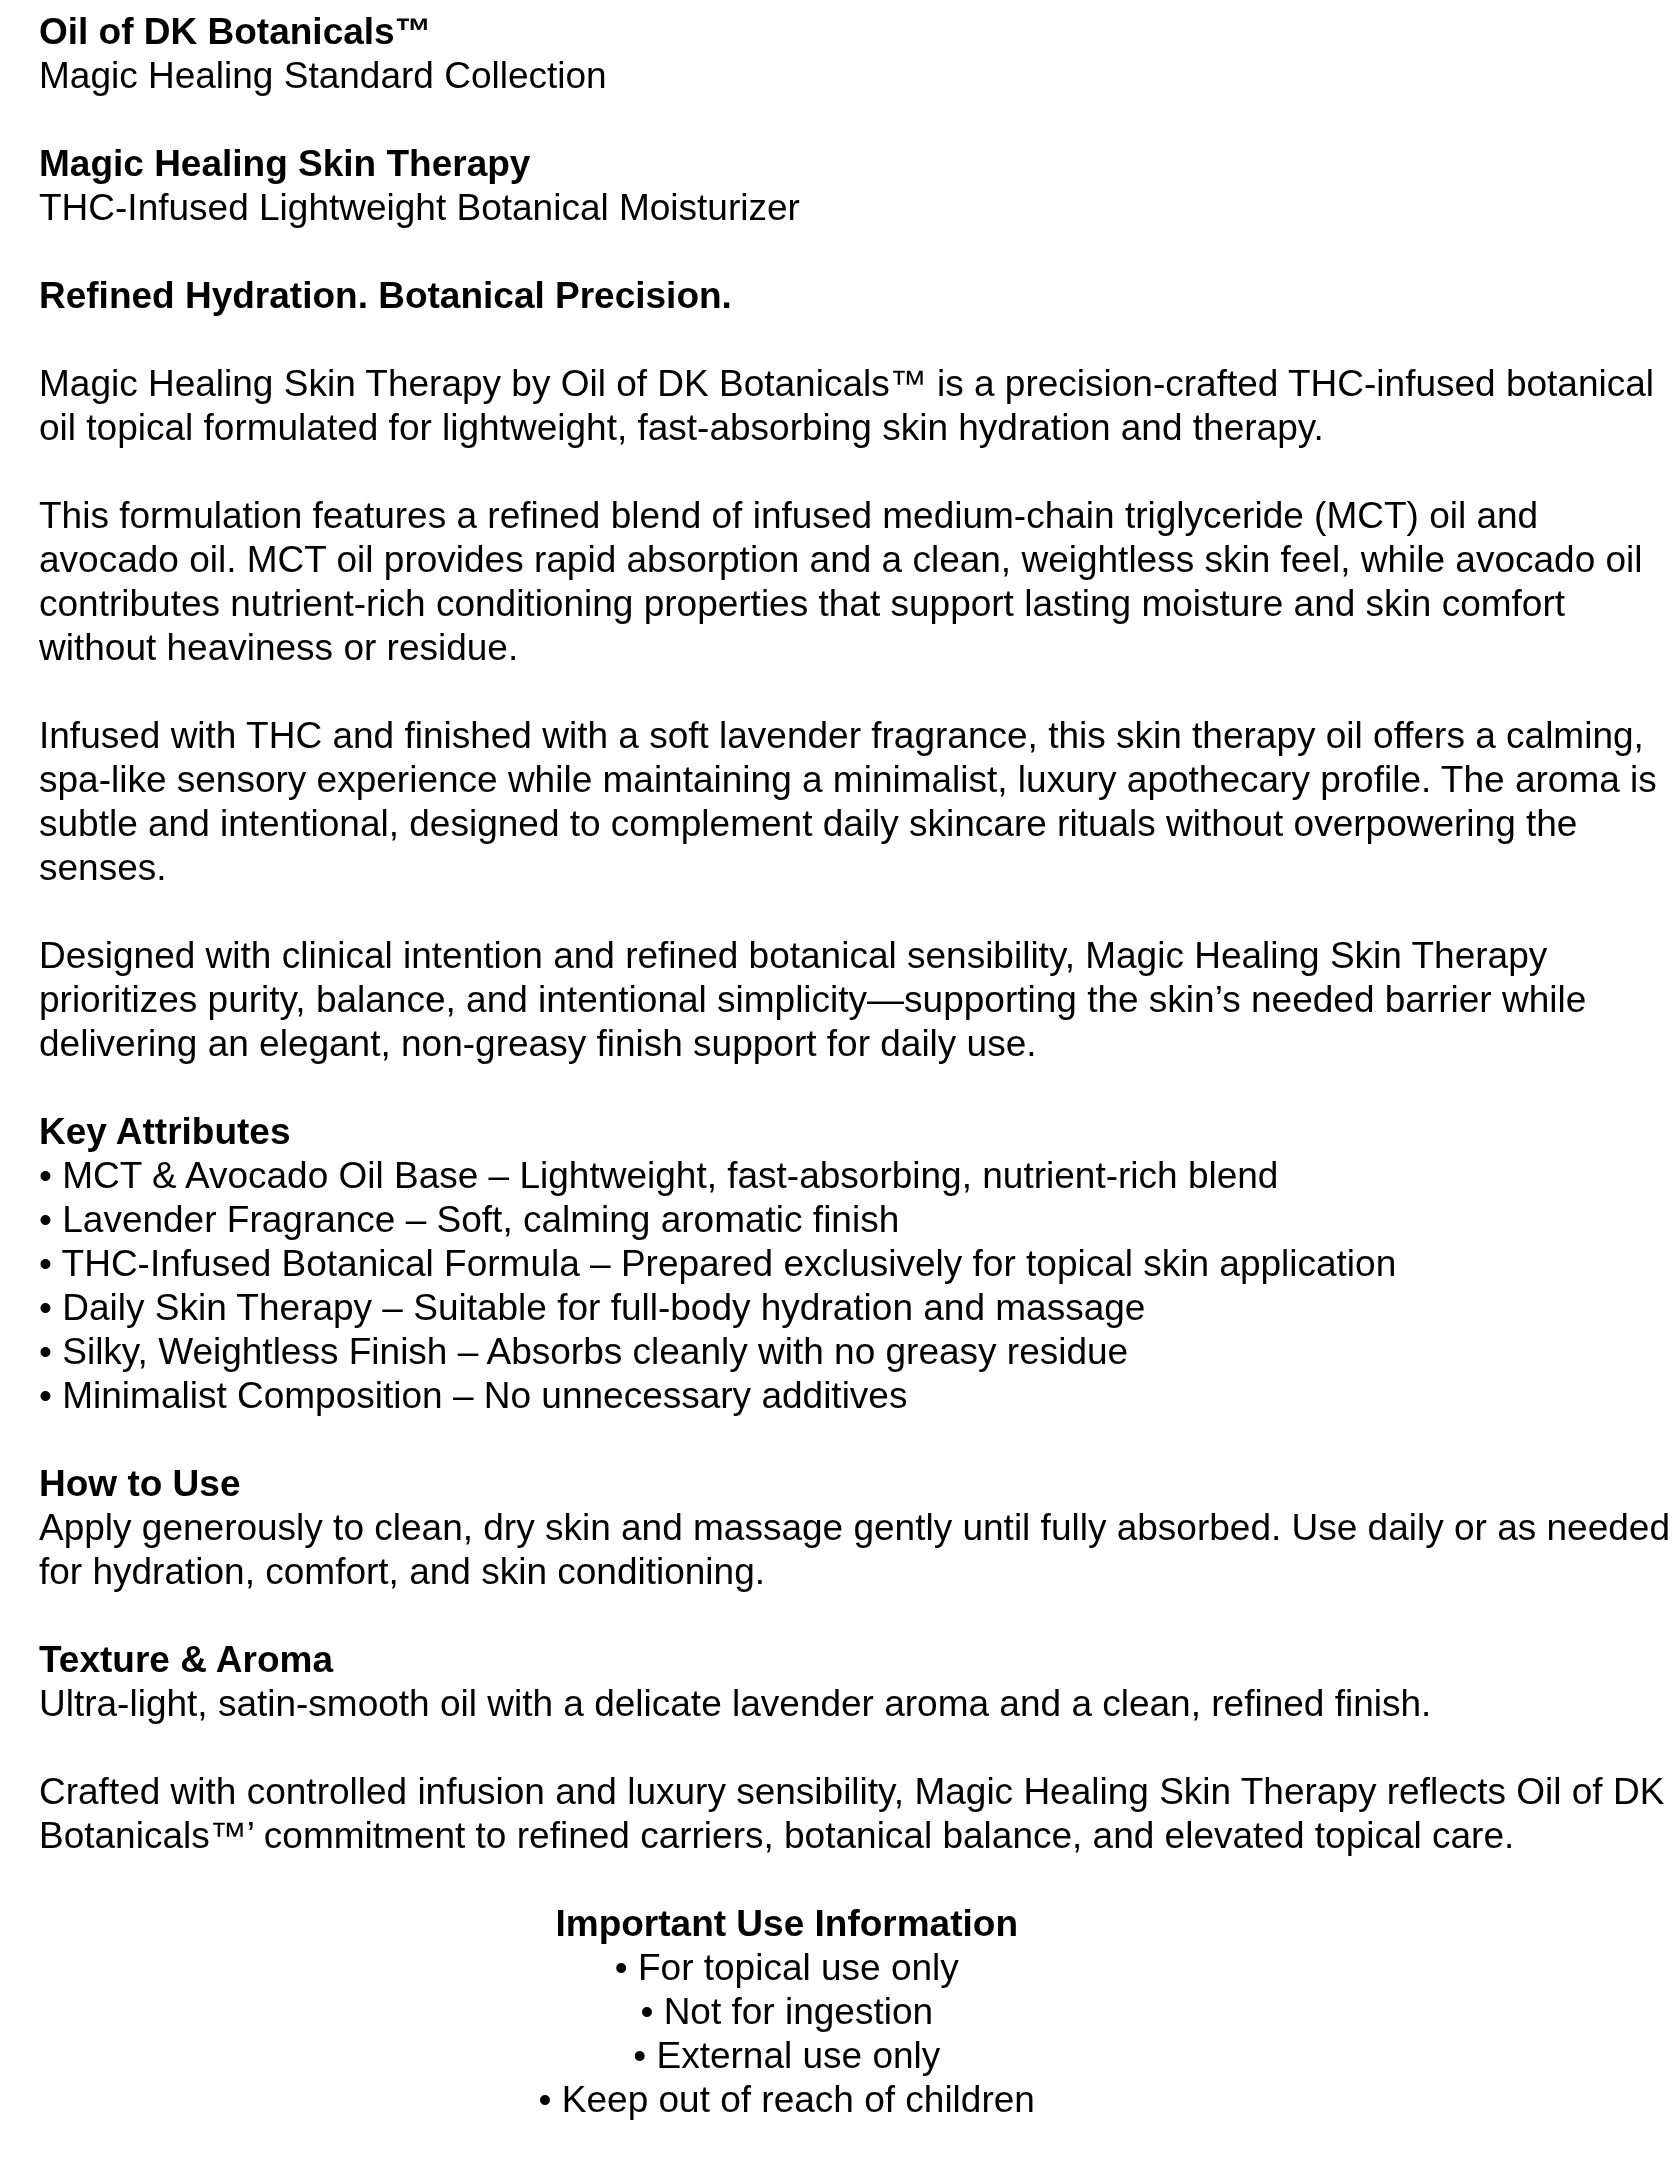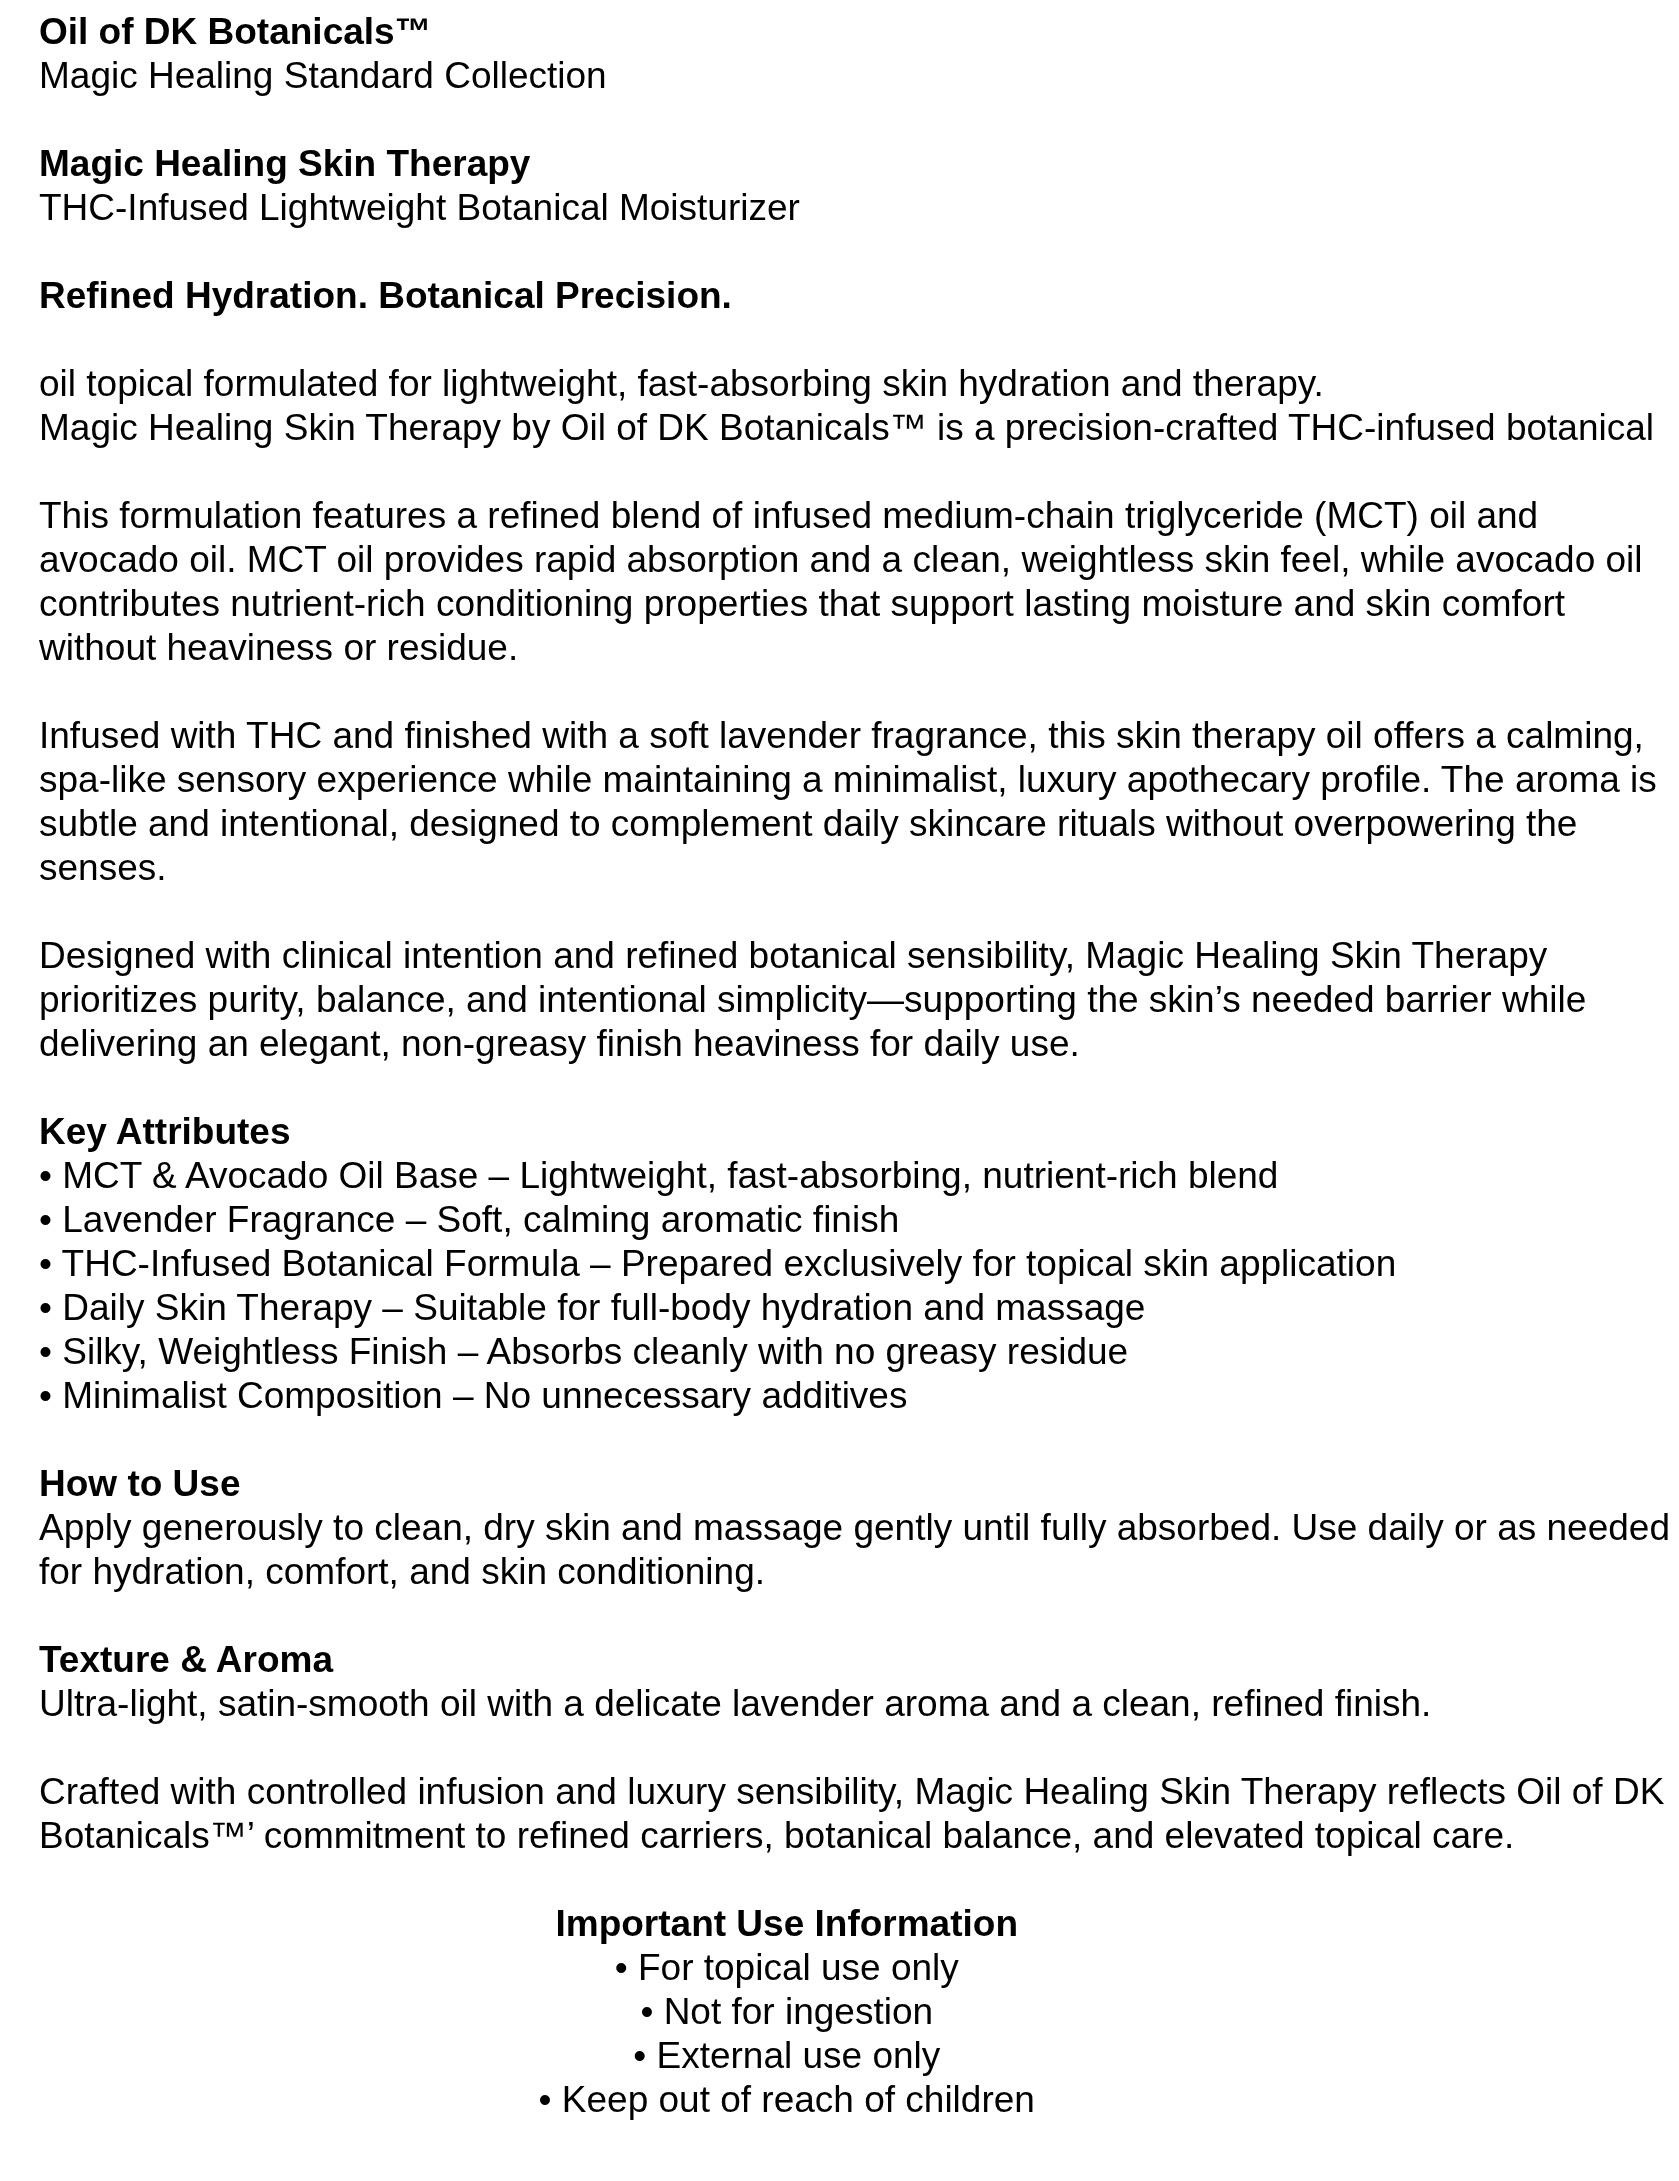--- a/index.html
+++ b/index.html
@@ -33,39 +33,39 @@
       <div class="line">Magic Healing Standard Collection</div>
     </section>
     <section class="group">
       <div class="line bold">Magic Healing Skin Therapy</div>
       <div class="line">THC-Infused Lightweight Botanical Moisturizer</div>
     </section>
     <section class="group">
       <div class="line bold">Refined Hydration. Botanical Precision.</div>
     </section>
     <section class="group">
+      <div class="line">Magic Healing Skin Therapy by Oil of DK Botanicals™ is a precision-crafted THC-infused botanical</div>
       <div class="line">oil topical formulated for lightweight, fast-absorbing skin hydration and therapy.</div>
-      <div class="line">Magic Healing Skin Therapy by Oil of DK Botanicals™ is a precision-crafted THC-infused botanical</div>
     </section>
     <section class="group">
       <div class="line">This formulation features a refined blend of infused medium-chain triglyceride (MCT) oil and</div>
       <div class="line">avocado oil. MCT oil provides rapid absorption and a clean, weightless skin feel, while avocado oil</div>
       <div class="line">contributes nutrient-rich conditioning properties that support lasting moisture and skin comfort</div>
       <div class="line">without heaviness or residue.</div>
     </section>
     <section class="group">
       <div class="line">Infused with THC and finished with a soft lavender fragrance, this skin therapy oil offers a calming,</div>
       <div class="line">spa-like sensory experience while maintaining a minimalist, luxury apothecary profile. The aroma is</div>
       <div class="line">subtle and intentional, designed to complement daily skincare rituals without overpowering the</div>
       <div class="line">senses.</div>
     </section>
     <section class="group">
       <div class="line">Designed with clinical intention and refined botanical sensibility, Magic Healing Skin Therapy</div>
       <div class="line">prioritizes purity, balance, and intentional simplicity—supporting the skin’s needed barrier while</div>
-      <div class="line">delivering an elegant, non-greasy finish heaviness for daily use.</div>
+      <div class="line">delivering an elegant, non-greasy finish support for daily use.</div>
     </section>
     <section class="group">
       <div class="line bold">Key Attributes</div>
       <div class="line">• MCT &amp; Avocado Oil Base – Lightweight, fast-absorbing, nutrient-rich blend</div>
       <div class="line">• Lavender Fragrance – Soft, calming aromatic finish</div>
       <div class="line">• THC-Infused Botanical Formula – Prepared exclusively for topical skin application</div>
       <div class="line">• Daily Skin Therapy – Suitable for full-body hydration and massage</div>
       <div class="line">• Silky, Weightless Finish – Absorbs cleanly with no greasy residue</div>
       <div class="line">• Minimalist Composition – No unnecessary additives</div>
     </section>

